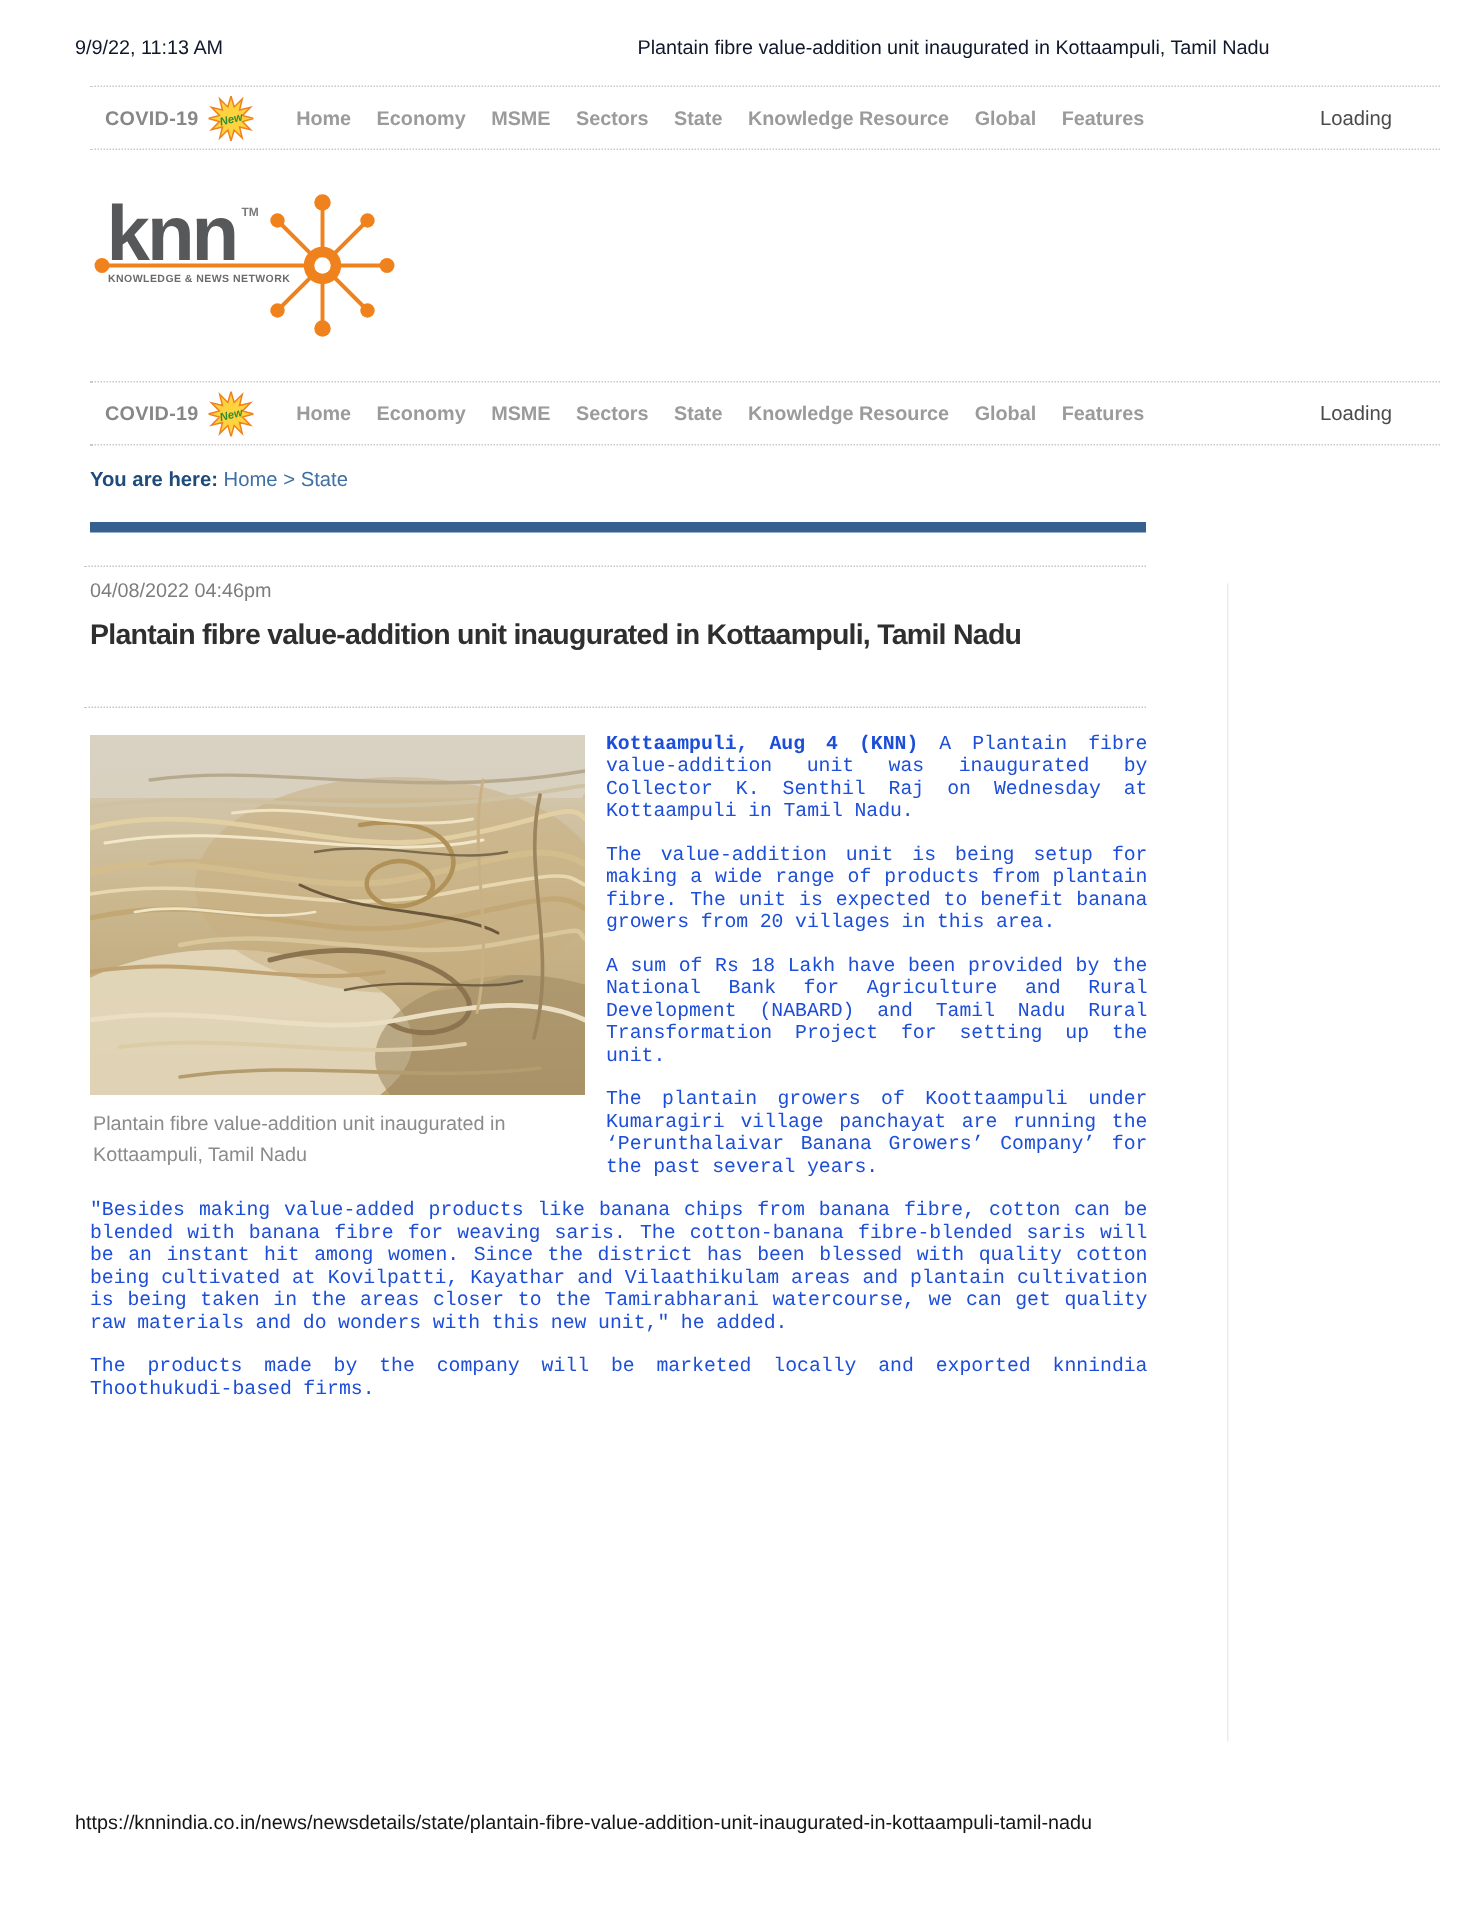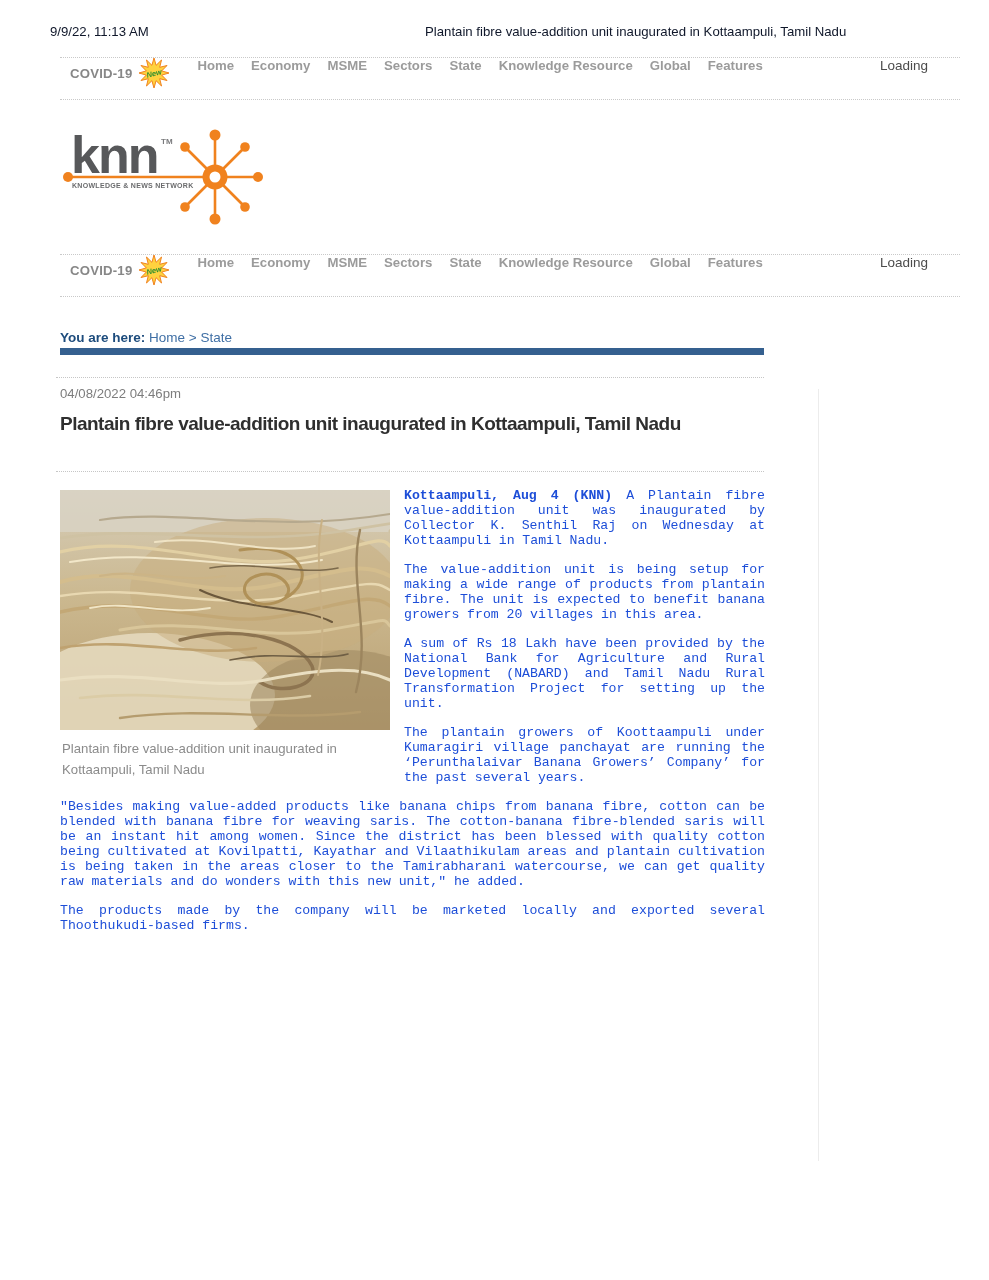--- a/index.html
+++ b/index.html
@@ -11,33 +11,33 @@
   
   .print-header { position:absolute; top:24px; left:50px; right:50px; height:18px;
     font-size:13.2px; color:#0f172a; }
   .ph-datetime { position:absolute; left:0; top:0; }
   .ph-title    { position:absolute; left:375px; top:0; }
   .print-footer { position:absolute; top:1207px; left:50px; font-size:13.2px; color:#151515; }
 
   
   .navbar { position:absolute; left:60px; width:900px; height:43px;
     border-top:1px dotted #c9c9c9; border-bottom:1px dotted #c9c9c9;
-    display:flex; align-items:flex-start; padding:0 14px 0 10px; }
+    display:flex; align-items:center; padding:0 14px 0 10px; }
   .nav1 { top:57px; } .nav2 { top:254px; }
   .covid { display:flex; align-items:center; gap:7px; margin-right:28px; cursor:pointer; }
   .covid-label { font-size:13.2px; font-weight:bold; color:#878787; letter-spacing:.2px; }
   .nav-items { display:flex; gap:17px; list-style:none; }
   .nav-item { font-size:13.2px; font-weight:bold; color:#9b9b9b; cursor:pointer; white-space:nowrap; }
   .loading { margin-left:auto; padding-right:18px; font-size:13.5px; color:#4b4b4b; }
 
   
   .logo-wrap { position:absolute; top:128px; left:60px; width:270px; height:100px; cursor:pointer; }
 
   
-  .breadcrumb { position:absolute; top:330px; left:60px; font-size:13.5px; }
+  .breadcrumb { position:absolute; top:312px; left:60px; font-size:13.5px; }
   .bc-label { font-weight:bold; color:#1c4b7c; }
   .bc-link { color:#3f6fa5; text-decoration:none; cursor:pointer; }
   .bc-sep { color:#3f6fa5; }
   .blue-bar { position:absolute; top:348px; left:60px; width:704px; height:7px; background:#35608f; }
   .dotted-sep { position:absolute; left:56px; width:708px; border-top:1px dotted #c6c6c6; height:0; }
   .sep1 { top:377px; } .sep2 { top:471px; }
   .side-divider { position:absolute; left:818px; top:389px; height:772px; width:1px; background:#ececec; }
 
   
   .date-row { position:absolute; top:386px; left:60px; width:703px; text-align:left;
@@ -192,17 +192,18 @@
         </g>
       </svg>
       <figcaption>Plantain fibre value-addition unit inaugurated in Kottaampuli, Tamil Nadu</figcaption>
     </figure>
 
     <p class="p1"><b>Kottaampuli, Aug 4 (KNN)</b><span> A Plantain fibre value-addition unit was inaugurated by Collector K. Senthil Raj on Wednesday at Kottaampuli in Tamil Nadu.</span></p>
     <p class="p2">The value-addition unit is being setup for making a wide range of products from plantain fibre. The unit is expected to benefit banana growers from 20 villages in this area.</p>
     <p class="p3">A sum of Rs 18 Lakh have been provided by the National Bank for Agriculture and Rural Development (NABARD) and Tamil Nadu Rural Transformation Project for setting up the unit.</p>
     <p class="p5">The plantain growers of Koottaampuli under Kumaragiri village panchayat are running the ‘Perunthalaivar Banana Growers’ Company’ for the past several years.</p>
     <p class="p7">"Besides making value-added products like banana chips from banana fibre, cotton can be blended with banana fibre for weaving saris. The cotton-banana fibre-blended saris will be an instant hit among women. Since the district has been blessed with quality cotton being cultivated at Kovilpatti, Kayathar and Vilaathikulam areas and plantain cultivation is being taken in the areas closer to the Tamirabharani watercourse, we can get quality raw materials and do wonders with this new unit," he added.</p>
-    <p class="p8">The products made by the company will be marketed locally and exported several Thoothukudi-based firms.</p>
-  </div>
-
+    <p class="p8">The products made by the company will be marketed locally and exported knnindia Thoothukudi-based firms.</p>
+  </div>
+
+  <div class="print-footer">https://knnindia.co.in/news/newsdetails/state/plantain-fibre-value-addition-unit-inaugurated-in-kottaampuli-tamil-nadu</div>
 
 </div>
 
 </body></html>

